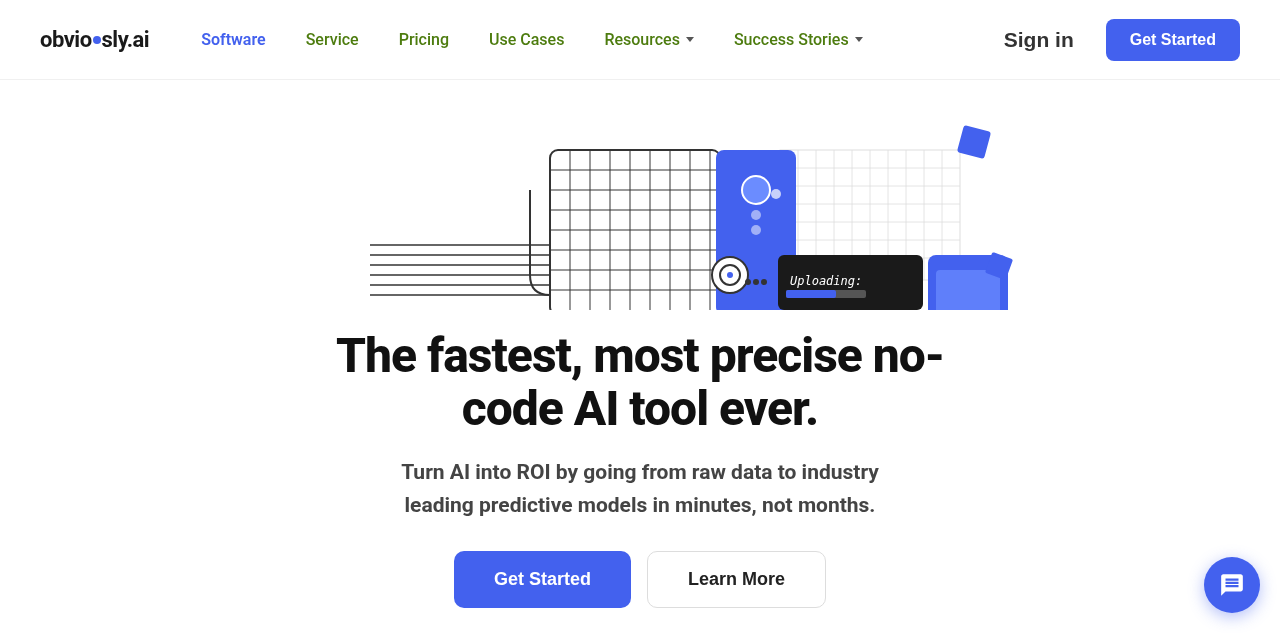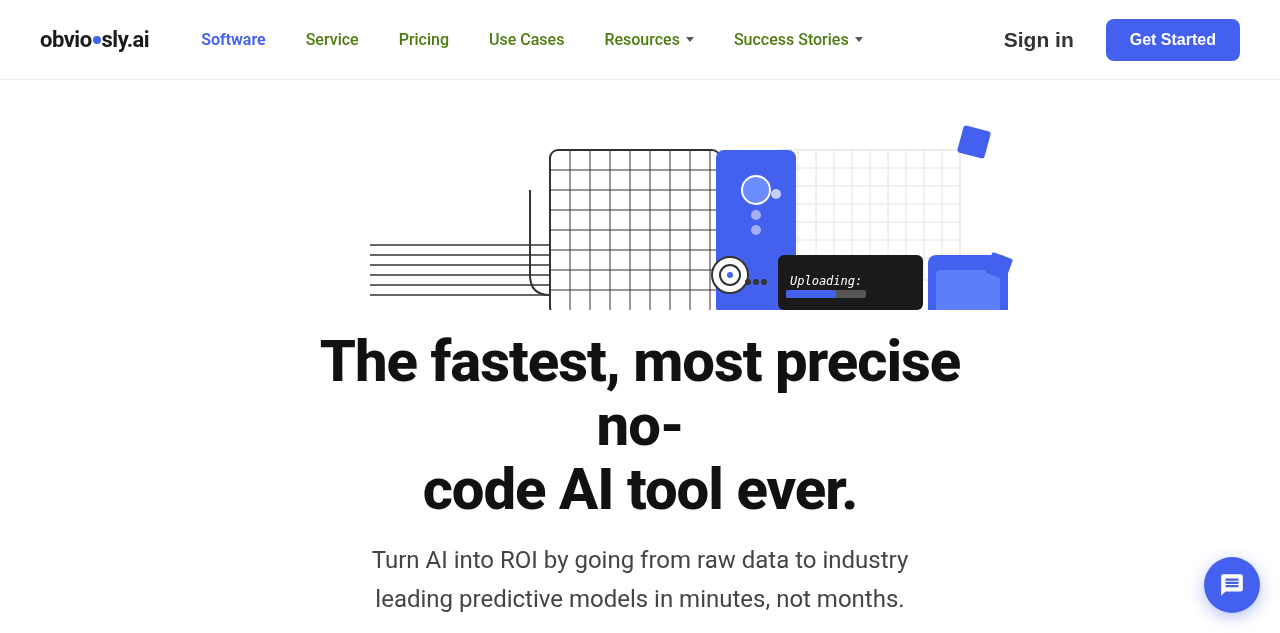--- a/index.html
+++ b/index.html
@@ -114,36 +114,37 @@
       font-style: italic;
     }
 
     .illus-svg {
       width: 100%;
       height: 100%;
     }
 
     
     .hero-heading {
-      font-size: 58px;
+      font-size: 48px;
       font-weight: 800;
       color: #111;
       text-align: center;
       line-height: 1.1;
       max-width: 720px;
       margin-bottom: 20px;
       letter-spacing: -1px;
     }
     .hero-subtext {
-      font-size: 24px;
+      font-size: 21px;
       color: #444;
       text-align: center;
       max-width: 540px;
       line-height: 1.6;
       margin-bottom: 28px;
+      font-weight: bold;
     }
 
     
     .cta-buttons {
       display: flex;
       gap: 16px;
       align-items: center;
     }
     .btn-get-started-hero {
       font-size: 18px;

